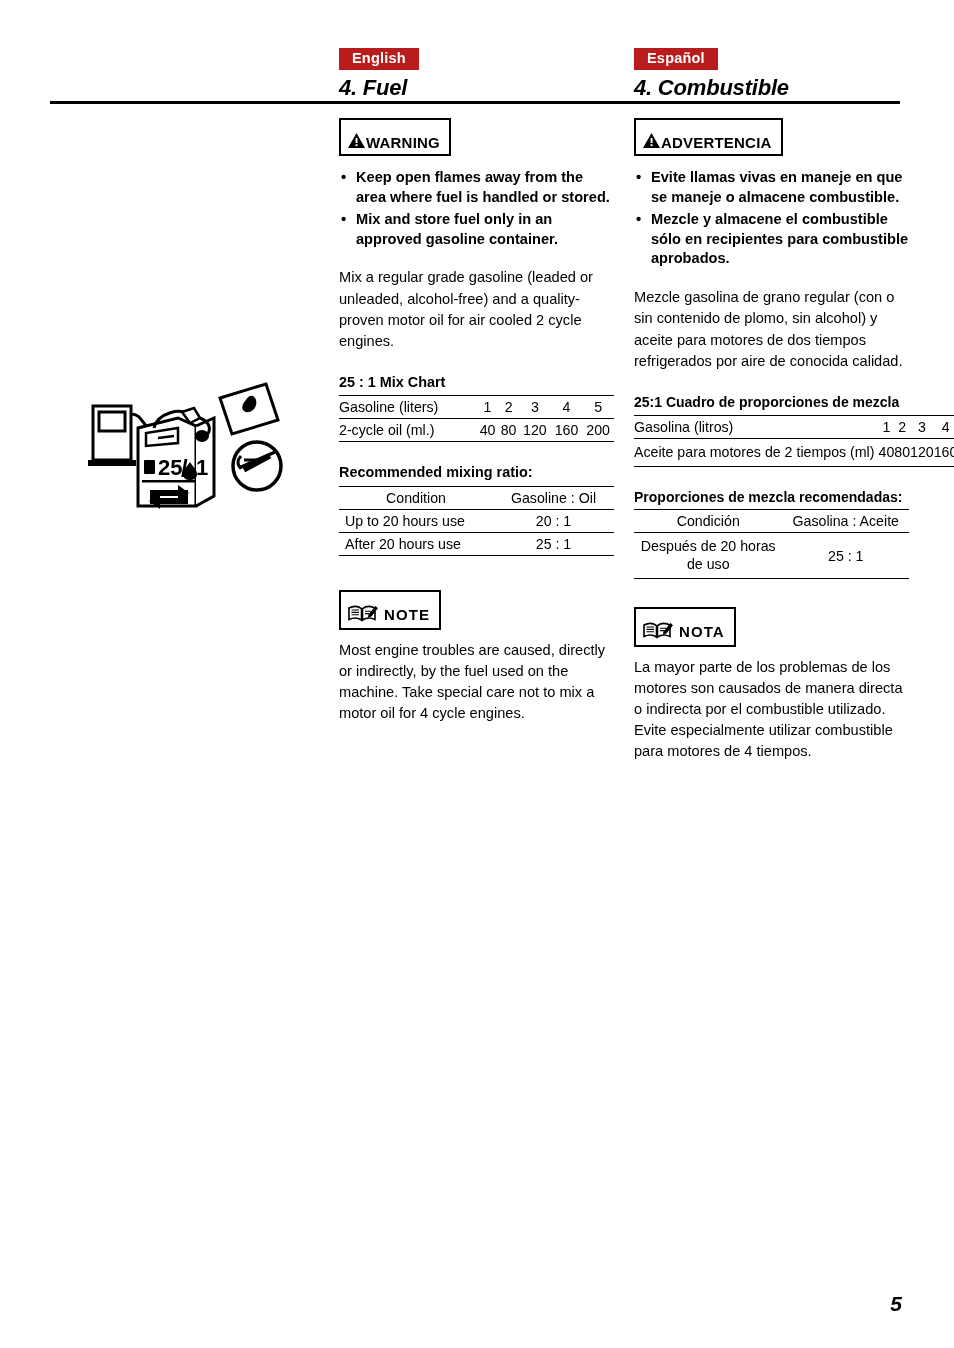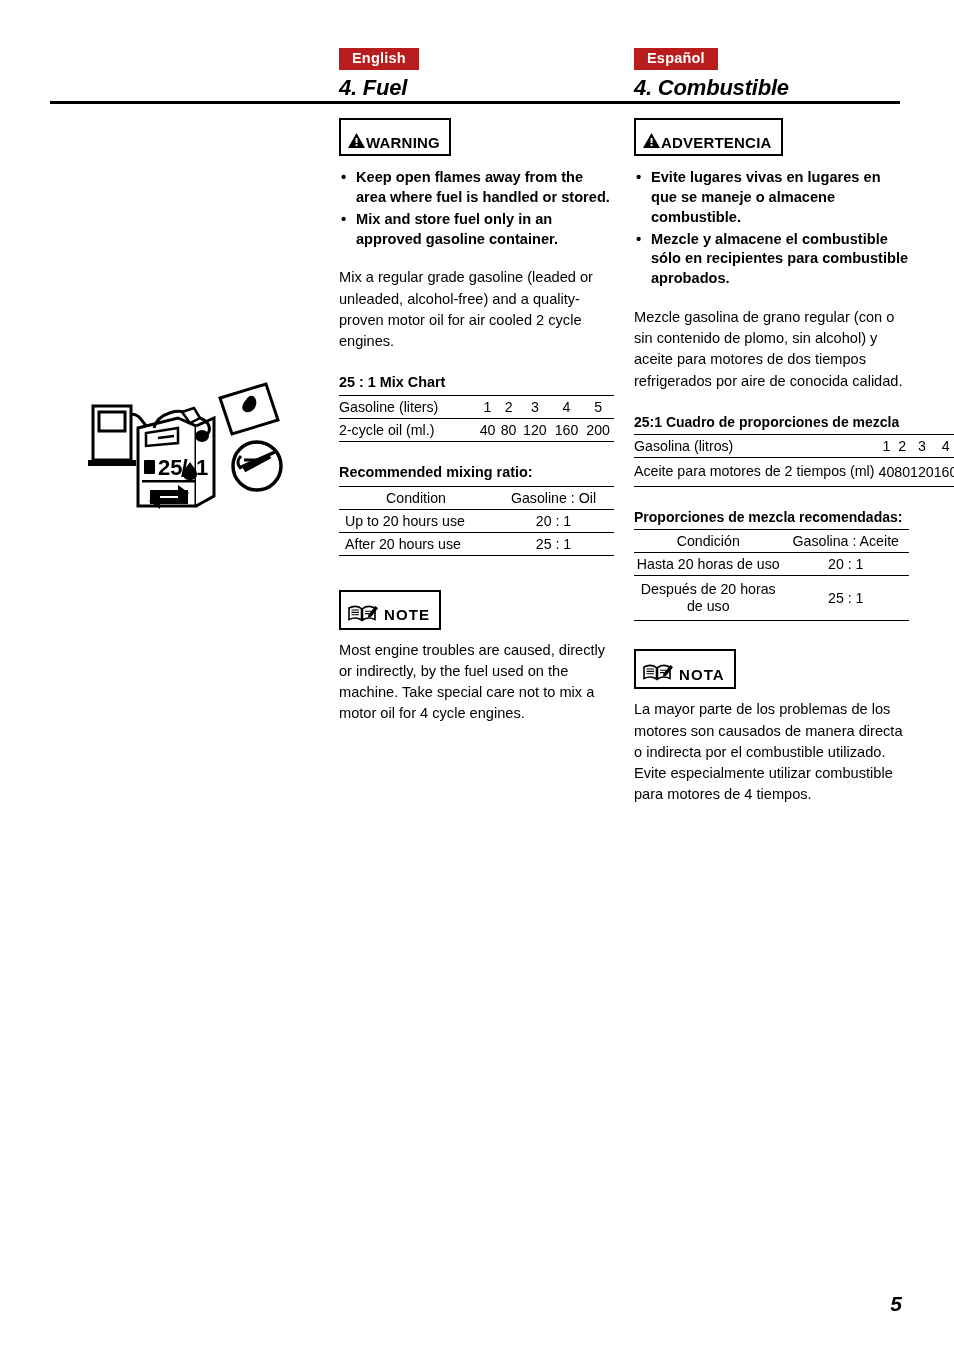--- a/index.html
+++ b/index.html
@@ -306,21 +306,21 @@
     <span class="tri-icon">
       <svg width="17" height="15" viewBox="0 0 17 15" xmlns="http://www.w3.org/2000/svg">
         <polygon points="8.5,0 17,15 0,15" fill="#000"></polygon>
         <rect x="7.6" y="5" width="1.9" height="5" fill="#fff"></rect>
         <rect x="7.6" y="11.2" width="1.9" height="1.9" fill="#fff"></rect>
       </svg>
     </span><span class="callout-label">ADVERTENCIA</span>
   </div>
 
   <ul class="bullets">
-    <li>Evite lugares vivas en lugares en que se maneje o almacene combustible.</li>
+    <li>Evite llamas vivas en maneje en que se maneje o almacene combustible.</li>
     <li>Mezcle y almacene el combustible sólo en recipientes para combustible aprobados.</li>
   </ul>
 
   <p class="body">Mezcle gasolina de grano regular (con o sin contenido de plomo, sin alcohol) y aceite para motores de dos tiempos refrigerados por aire de conocida calidad.</p>
 
   <h3 class="sub small">25:1 Cuadro de proporciones de mezcla</h3>
   <table class="doc mix">
     <tbody>
         <tr class="rule-t rule-b">
       <td class="label">Gasolina (litros)</td>
@@ -340,24 +340,20 @@
     </tr>
   </tbody>
     </table>
 
   <h3 class="sub small">Proporciones de mezcla recomendadas:</h3>
   <table class="doc ratio">
     <tbody>
         <tr class="rule-t rule-b">
       <td style="width:54%">Condición</td>
       <td>Gasolina : Aceite</td>
-    </tr>
-    <tr class="rule-b">
-      <td class="cond-c">Hasta 20 horas de uso</td>
-      <td>20 : 1</td>
     </tr>
     <tr class="rule-b">
       <td class="cond-c" style="line-height:1.2; padding:5px 0;">Después de 20 horas de uso</td>
       <td>25 : 1</td>
     </tr>
   </tbody>
     </table>
 
   <div style="margin-top:28px;">
     <div class="callout-box note">

